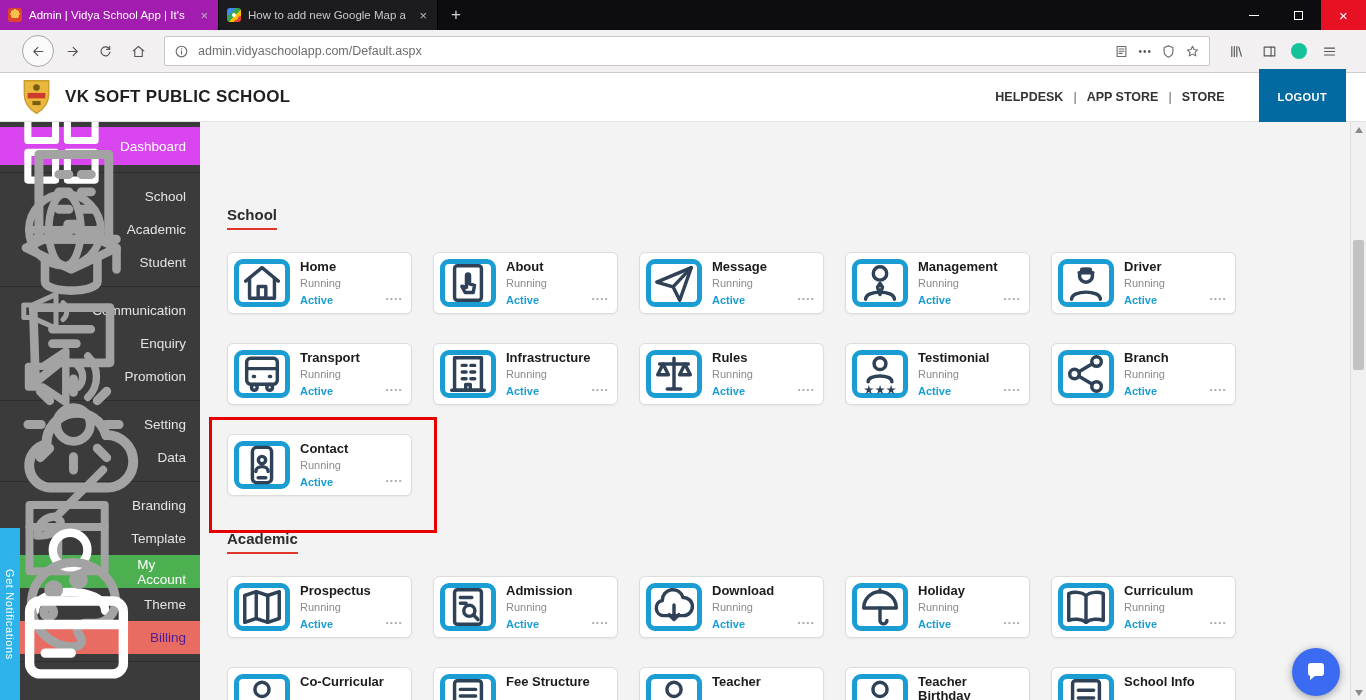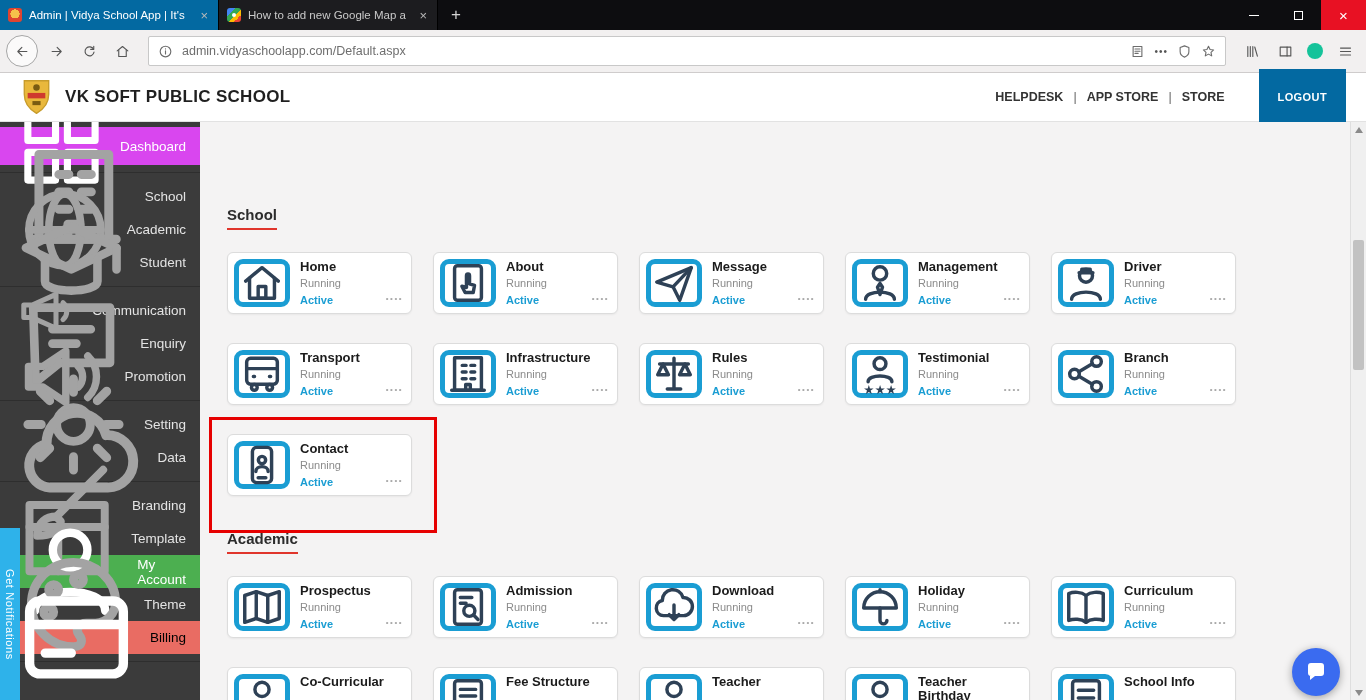--- a/index.html
+++ b/index.html
@@ -2,36 +2,36 @@
 <html><head>
 <meta charset="utf-8">
 <style>
   *{margin:0;padding:0;box-sizing:border-box}
   html,body{width:1366px;height:700px;overflow:hidden}
   body{font-family:"Liberation Sans",sans-serif;background:#f4f3f3;position:relative}
 
   
   .tabbar{position:absolute;top:0;left:0;right:0;height:30px;background:#0d0d10;display:flex;align-items:stretch}
   .tab{width:219px;display:flex;align-items:center;gap:7px;padding:0 8px;font-size:11.5px;color:#c9c9c9;background:#1c1c1f;border-right:1px solid #000}
-  .tab.active{background:#0369a1;color:#fff}
+  .tab.active{background:#a21caf;color:#fff}
   .tab-title{flex:1;white-space:nowrap;overflow:hidden}
   .tab-close{color:#b9b9b9;font-size:13px;line-height:1;padding:2px}
   .favicon{width:14px;height:14px;border-radius:3px;flex:none}
   .fav-vidya{background:radial-gradient(circle at 50% 42%,#f6c14b 0 42%,#df4430 43%)}
   .fav-maps{background:linear-gradient(135deg,#4285f4 0 30%,#34a853 30% 55%,#fbbc04 55% 75%,#ea4335 75%);position:relative}
   .fav-maps::after{content:"";position:absolute;left:5px;top:5px;width:4px;height:4px;border-radius:50%;background:#fff}
   .newtab{color:#d4d4d4;font-size:17px;padding:0 13px;display:flex;align-items:center}
   .win-controls{margin-left:auto;display:flex}
   .win-btn{width:45px;display:flex;align-items:center;justify-content:center;color:#fff}
   .min-glyph{width:10px;border-bottom:1px solid #fff;display:block}
   .max-glyph{width:9px;height:9px;border:1px solid #fff;display:block}
   .win-close{background:#e81123;font-size:15px}
 
   
-  .navbar{position:absolute;top:30px;left:0;right:0;height:43px;background:#f2f0f0;border-bottom:1px solid #cfcccc;display:flex;align-items:center;padding:0 6px;gap:3px}
+  .navbar{position:absolute;top:30px;left:0;right:0;height:43px;background:#f2f0f0;border-bottom:1px solid #cfcccc;display:flex;align-items:center;padding:0 22px;gap:3px}
   .nav-btn{width:30px;height:30px;display:flex;align-items:center;justify-content:center;color:#565656}
   .nav-btn svg{width:16px;height:16px}
   .back-btn{width:32px;height:32px;border:1px solid #a6a6a6;border-radius:50%;background:#fbfafa}
   .urlbar{flex:1;height:30px;background:#fff;border:1px solid #c8c8c8;border-radius:2px;display:flex;align-items:center;padding:0 9px;margin:0 8px;gap:9px}
   .urlbar svg{width:14px;height:14px;color:#6d6d6d}
   .url-text{flex:1;font-size:12.5px;color:#6e6e6e;white-space:nowrap;overflow:hidden}
   .url-dots{font-size:10px;color:#555;letter-spacing:1px}
   .ext-dot{width:16px;height:16px;border-radius:50%;background:#15c39a;flex:none;margin:0 4px}
 
   
@@ -48,21 +48,21 @@
   
   .sidebar{position:absolute;top:122px;left:0;width:200px;bottom:0;background:#3b3b3b;padding-top:5px;overflow:hidden}
   .side-group{border-bottom:1px solid #2e2e2e;padding:7px 0}
   .side-group:first-child{padding-top:0}
   .side-item{height:33px;display:flex;align-items:center;gap:11px;padding:0 14px;color:#e3e3e3;font-size:13.5px;cursor:pointer}
   .side-item svg{width:15px;height:15px;color:#a3a3a3;flex:none}
   .side-item.variant-danger{background:#d946ef;color:#fff;height:38px}
   .side-item.variant-danger svg{color:#fff}
   .side-item.variant-success{background:#4caf50;color:#fff}
   .side-item.variant-success svg{color:#fff}
-  .side-item.variant-billing{background:#e96c63;color:#000000}
+  .side-item.variant-billing{background:#e96c63;color:#4c1d95}
   .side-item.variant-billing svg{color:#fff}
   .notif-tab{position:absolute;left:0;top:528px;width:20px;height:172px;background:#2eb2ea;color:#fff;writing-mode:vertical-rl;display:flex;align-items:center;justify-content:center;font-size:11px;letter-spacing:.6px;z-index:6;cursor:pointer}
 
   
   .content{position:absolute;left:200px;top:122px;right:16px;bottom:0;background:#f4f3f3;padding:84px 0 0 27px;overflow:hidden}
   .section-title{display:inline-block;font-size:15px;font-weight:bold;color:#2c2c2c;padding-bottom:5px;border-bottom:2px solid #e0352b;margin-bottom:22px}
   .cards{display:grid;grid-template-columns:repeat(5,185px);gap:29px 21px;margin-bottom:34px}
   .card{position:relative;width:185px;height:62px;background:#fff;border:1px solid #dcdcdc;border-radius:6px;box-shadow:0 1px 2px rgba(0,0,0,.05);display:flex;padding:6px;cursor:pointer}
   .icon-box{width:56px;height:48px;border:5px solid #1a9dd3;border-radius:9px;background:#fff;display:flex;align-items:center;justify-content:center;color:#2e4156;flex:none}
   .icon-box svg{width:25px;height:25px}

